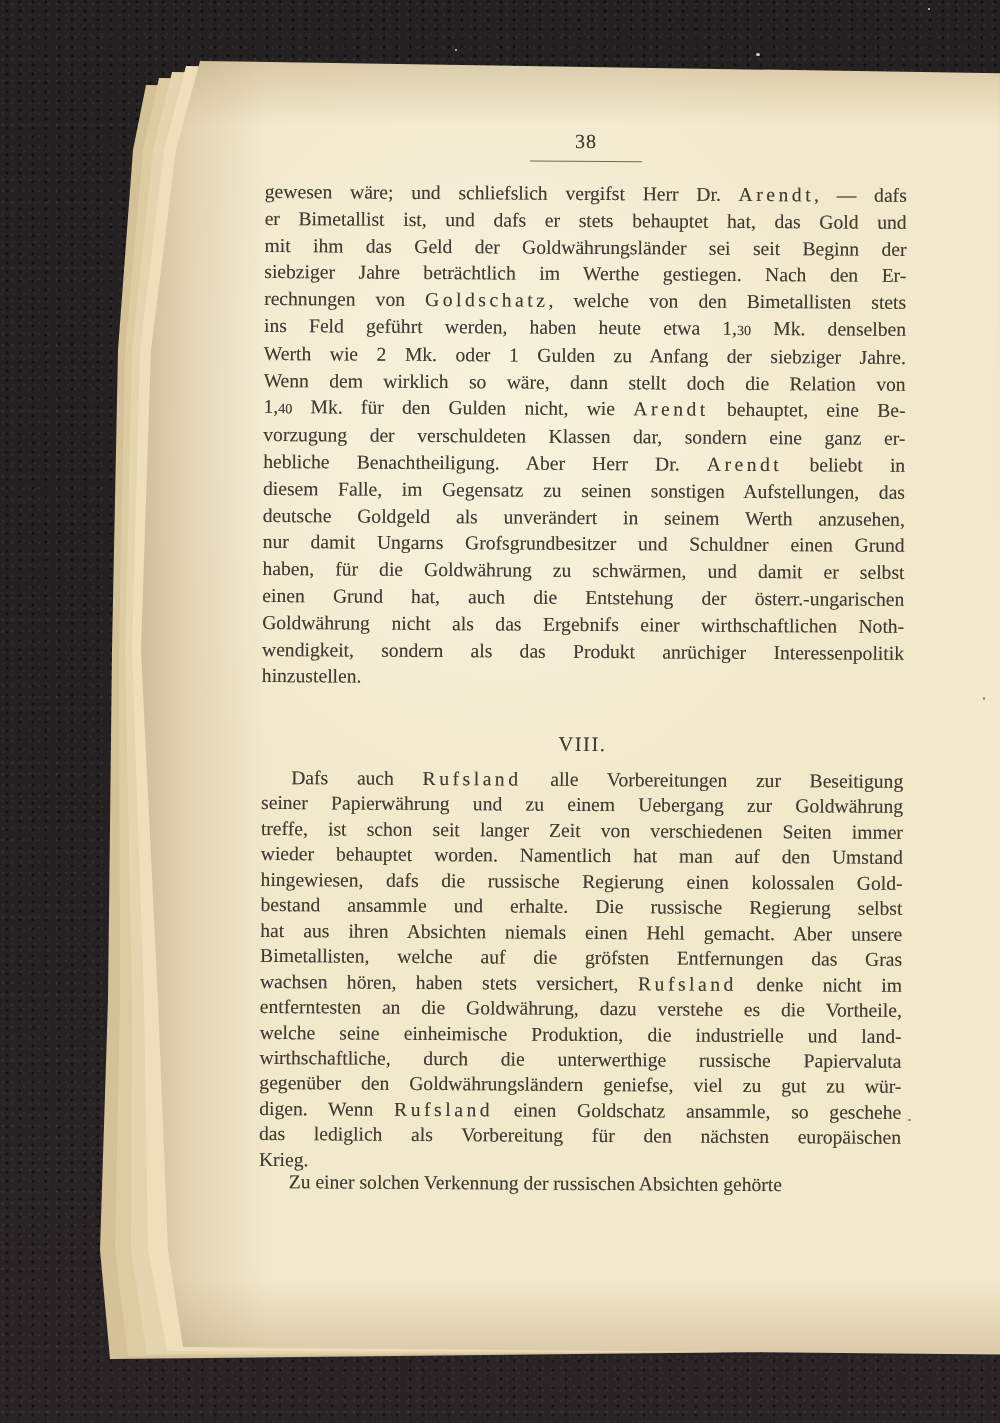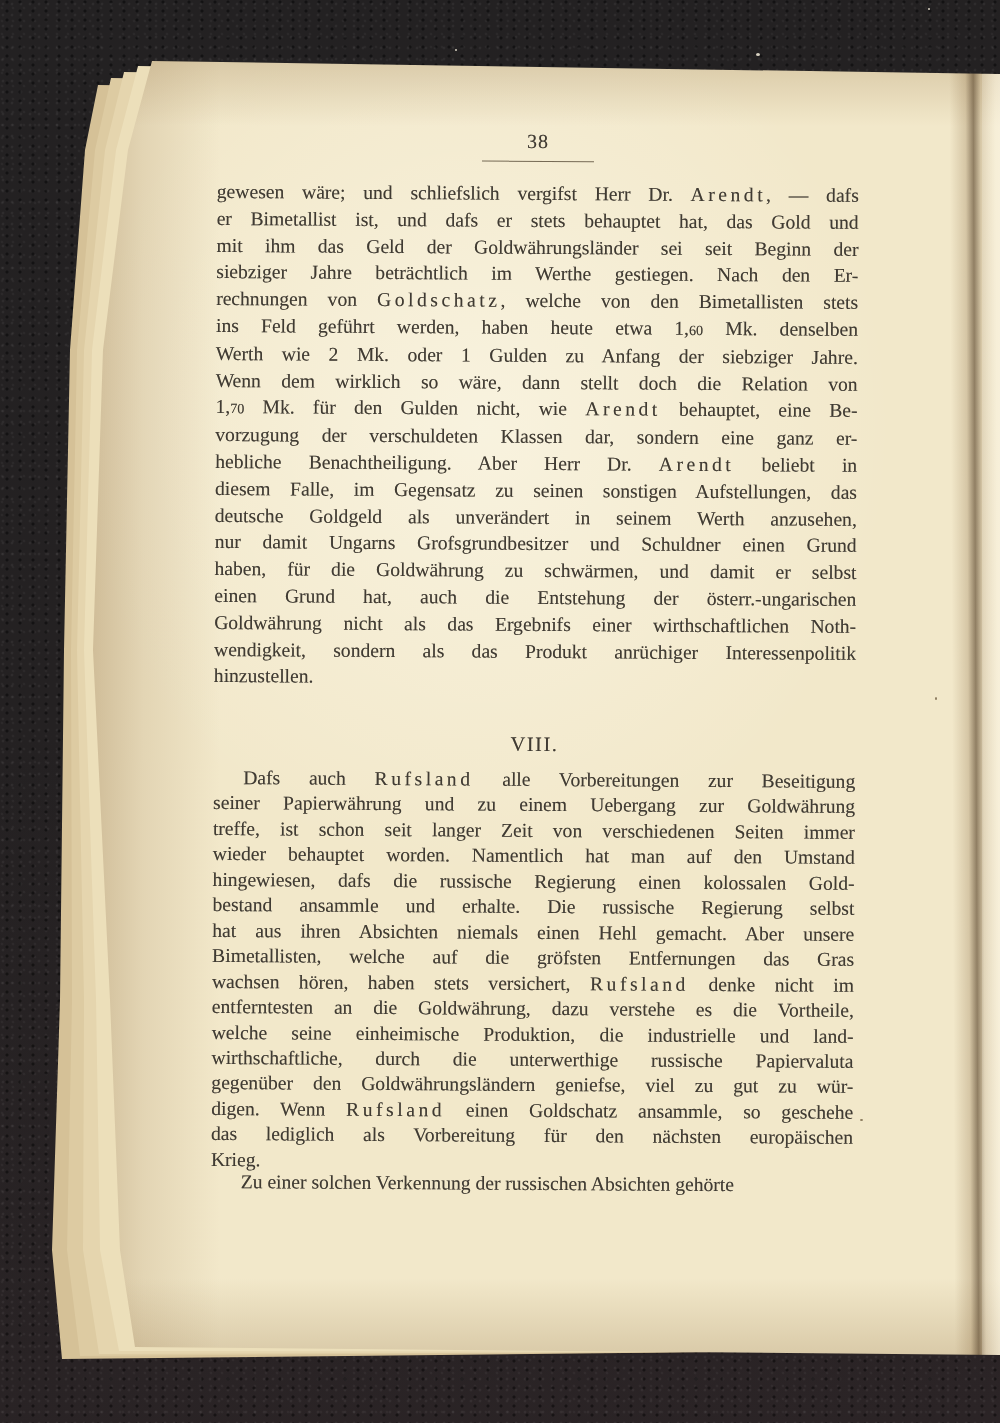--- a/index.html
+++ b/index.html
@@ -16,21 +16,21 @@
     overflow: hidden;
     font-family: "Liberation Serif", "DejaVu Serif", serif;
     background-image:
       radial-gradient(circle at 3px 4px, rgba(255,255,255,0.05) 0 1px, rgba(0,0,0,0) 1.8px),
       radial-gradient(circle at 7px 2px, rgba(0,0,0,0.45) 0 1px, rgba(0,0,0,0) 2px),
       radial-gradient(circle at 2px 8px, rgba(255,255,255,0.035) 0 1px, rgba(0,0,0,0) 1.7px),
       linear-gradient(168deg, #232122 0%, var(--bg) 45%, #2b2426 100%);
     background-size: 9px 11px, 13px 9px, 11px 13px, 100% 100%;
   }
 
-  .sheet { position: absolute; inset: 0; }
+  .sheet { position: absolute; inset: 0; margin-left: 48px; }
 
   .sheet-4 {
     background: #d5c197;
     clip-path: polygon(98px 85px, 1000px 96px, 1000px 1349px, 62px 1359px, 52px 1250px, 60px 1000px, 64px 650px, 70px 350px, 85px 150px);
     filter: drop-shadow(-1px 1px 1.5px rgba(45,33,18,0.6));
   }
   .sheet-3 {
     background: #ddcba2;
     clip-path: polygon(111px 78px, 1000px 90px, 1000px 1350px, 80px 1356px, 67px 1250px, 72px 1000px, 71px 650px, 77px 350px, 95px 150px);
     filter: drop-shadow(-1px 1px 1.5px rgba(45,33,18,0.6));
@@ -138,24 +138,24 @@
     <div class="content">
       <div class="page-number">38</div>
       <div class="page-number-rule"></div>
       <div id="text-area">
           <div class="paragraph block-0">
             <div class="line">gewesen wäre; und schliefslich vergifst Herr Dr. <span class="sperr">Arendt</span>, — dafs</div>
             <div class="line">er Bimetallist ist, und dafs er stets behauptet hat, das Gold und</div>
             <div class="line">mit ihm das Geld der Goldwährungsländer sei seit Beginn der</div>
             <div class="line">siebziger Jahre beträchtlich im Werthe gestiegen. Nach den Er-</div>
             <div class="line">rechnungen von <span class="sperr">Goldschatz</span>, welche von den Bimetallisten stets</div>
-            <div class="line">ins Feld geführt werden, haben heute etwa 1,<span class="small-digits">60</span> Mk. denselben</div>
+            <div class="line">ins Feld geführt werden, haben heute etwa 1,<span class="small-digits">30</span> Mk. denselben</div>
             <div class="line">Werth wie 2 Mk. oder 1 Gulden zu Anfang der siebziger Jahre.</div>
             <div class="line">Wenn dem wirklich so wäre, dann stellt doch die Relation von</div>
-            <div class="line">1,<span class="small-digits">70</span> Mk. für den Gulden nicht, wie <span class="sperr">Arendt</span> behauptet, eine Be-</div>
+            <div class="line">1,<span class="small-digits">40</span> Mk. für den Gulden nicht, wie <span class="sperr">Arendt</span> behauptet, eine Be-</div>
             <div class="line">vorzugung der verschuldeten Klassen dar, sondern eine ganz er-</div>
             <div class="line">hebliche Benachtheiligung. Aber Herr Dr. <span class="sperr">Arendt</span> beliebt in</div>
             <div class="line">diesem Falle, im Gegensatz zu seinen sonstigen Aufstellungen, das</div>
             <div class="line">deutsche Goldgeld als unverändert in seinem Werth anzusehen,</div>
             <div class="line">nur damit Ungarns Grofsgrundbesitzer und Schuldner einen Grund</div>
             <div class="line">haben, für die Goldwährung zu schwärmen, und damit er selbst</div>
             <div class="line">einen Grund hat, auch die Entstehung der österr.-ungarischen</div>
             <div class="line">Goldwährung nicht als das Ergebnifs einer wirthschaftlichen Noth-</div>
             <div class="line">wendigkeit, sondern als das Produkt anrüchiger Interessenpolitik</div>
             <div class="line last">hinzustellen.</div>

